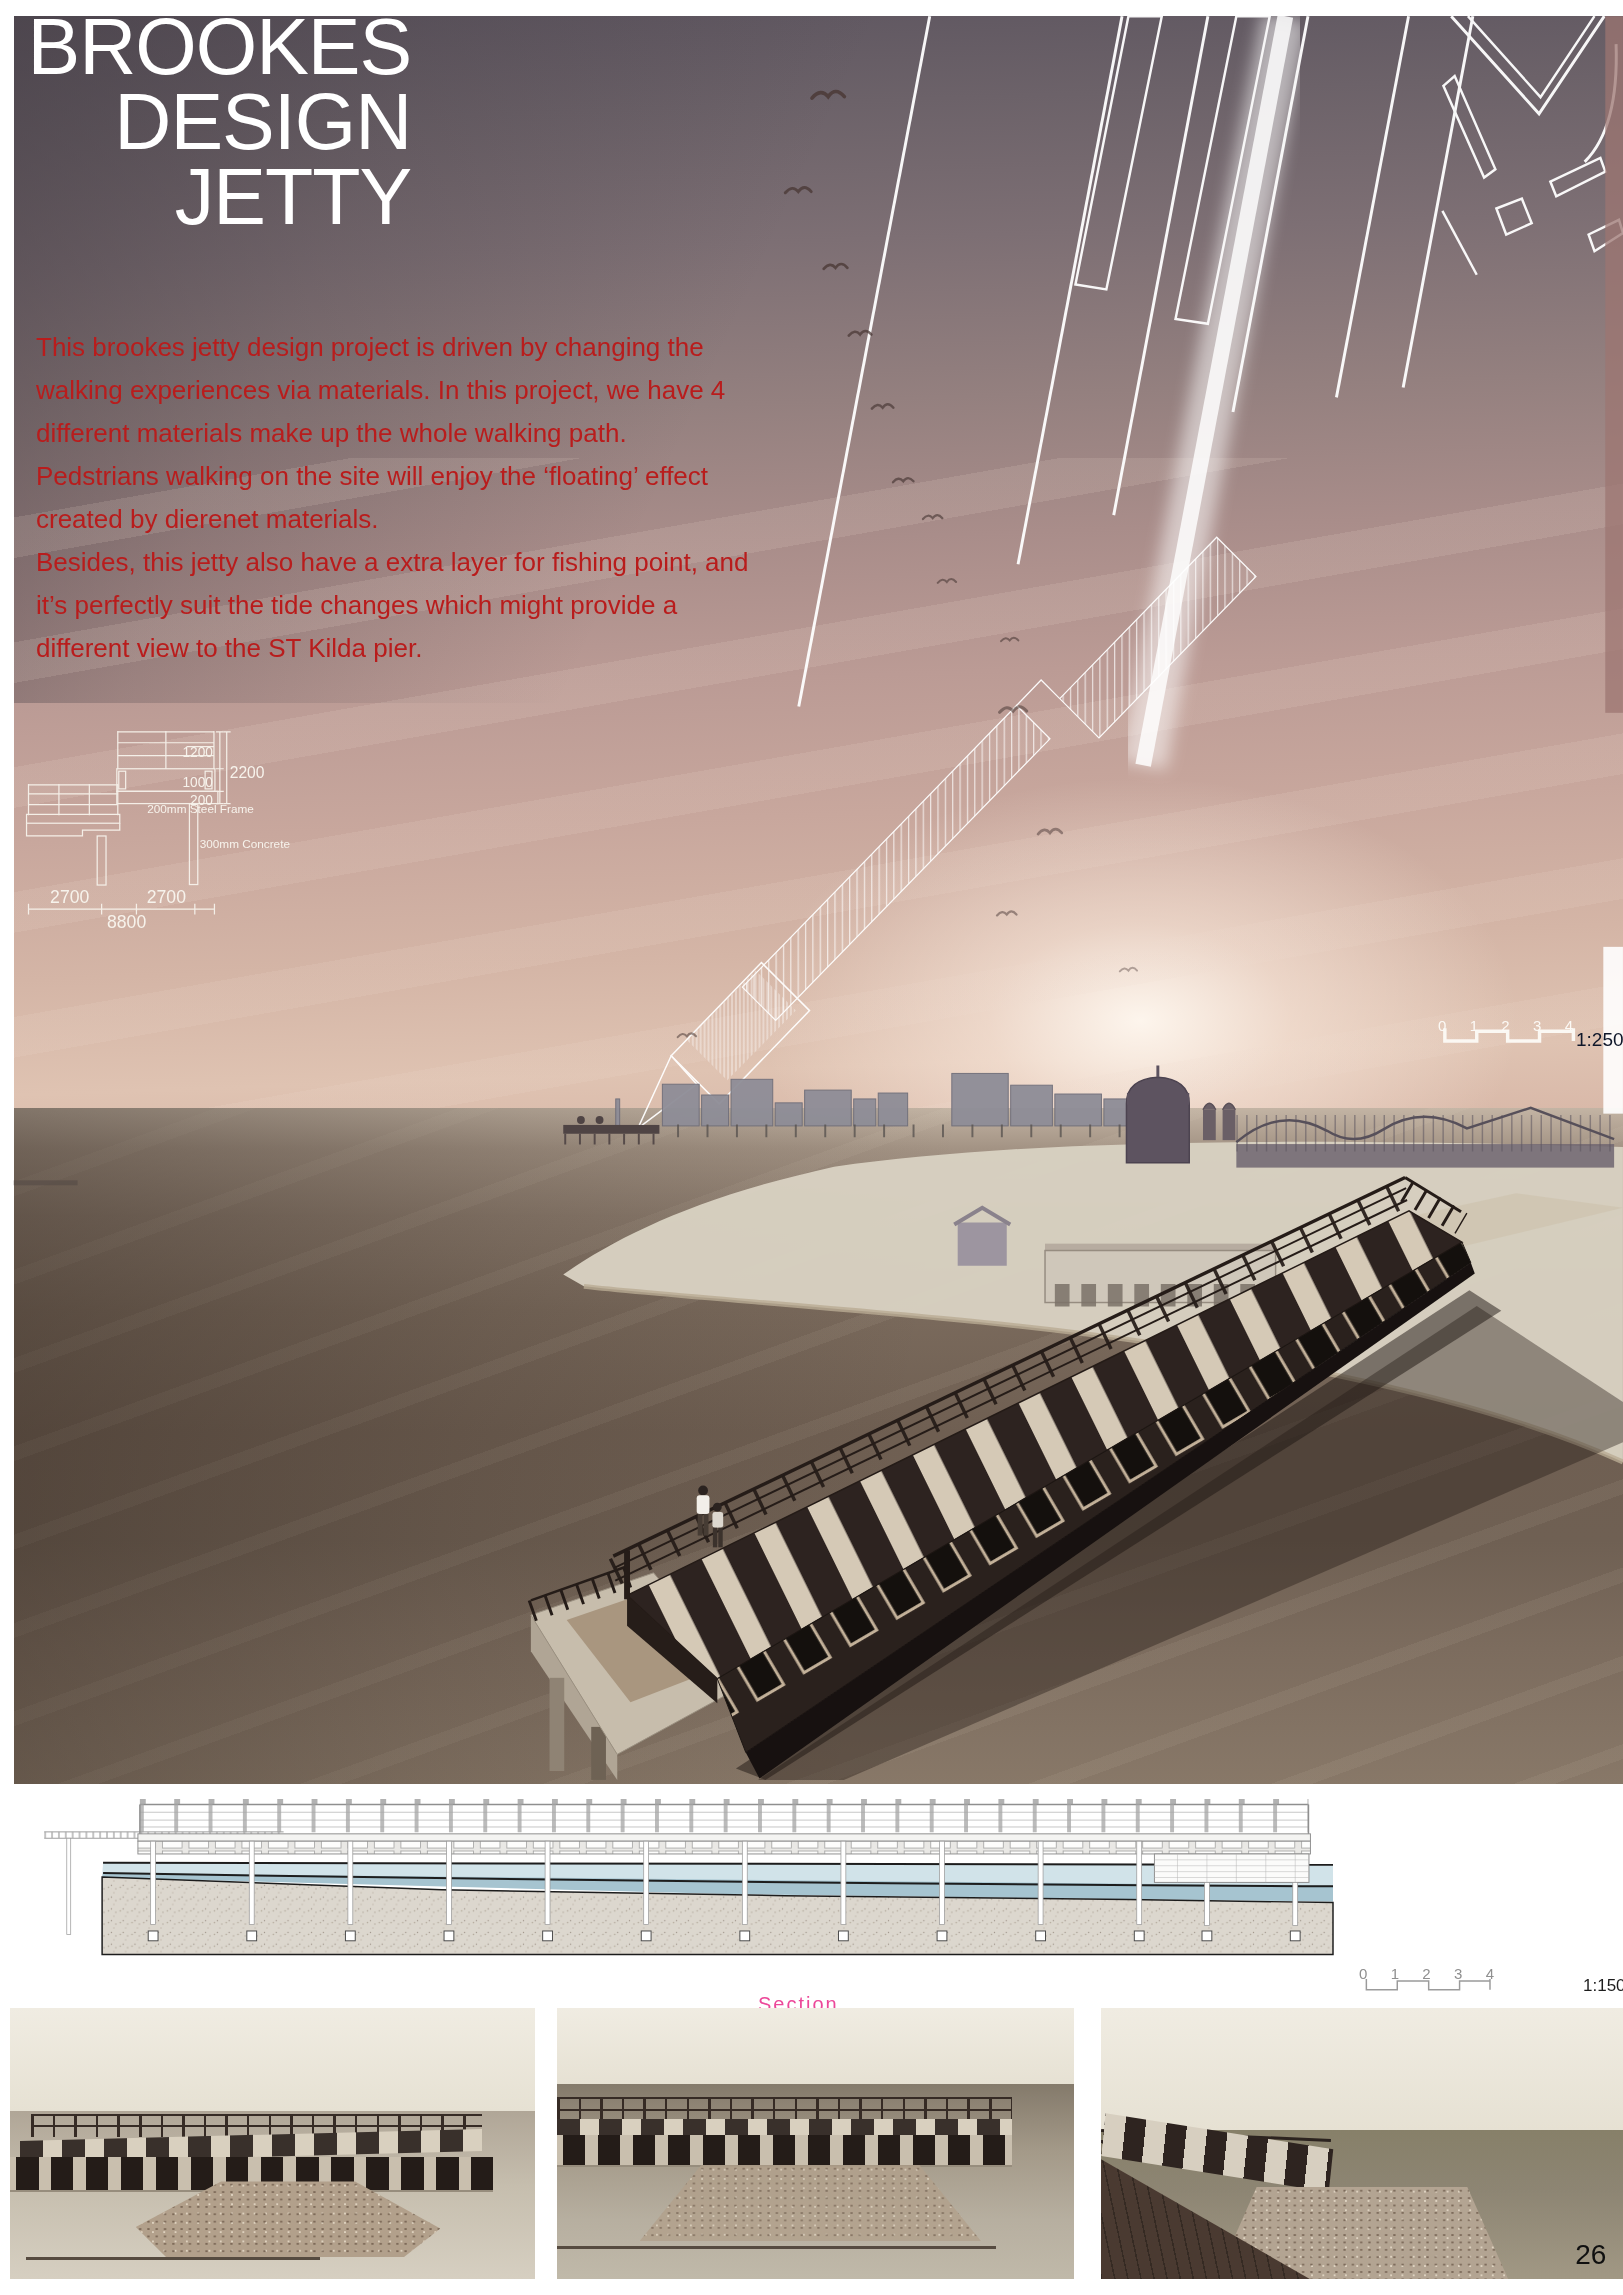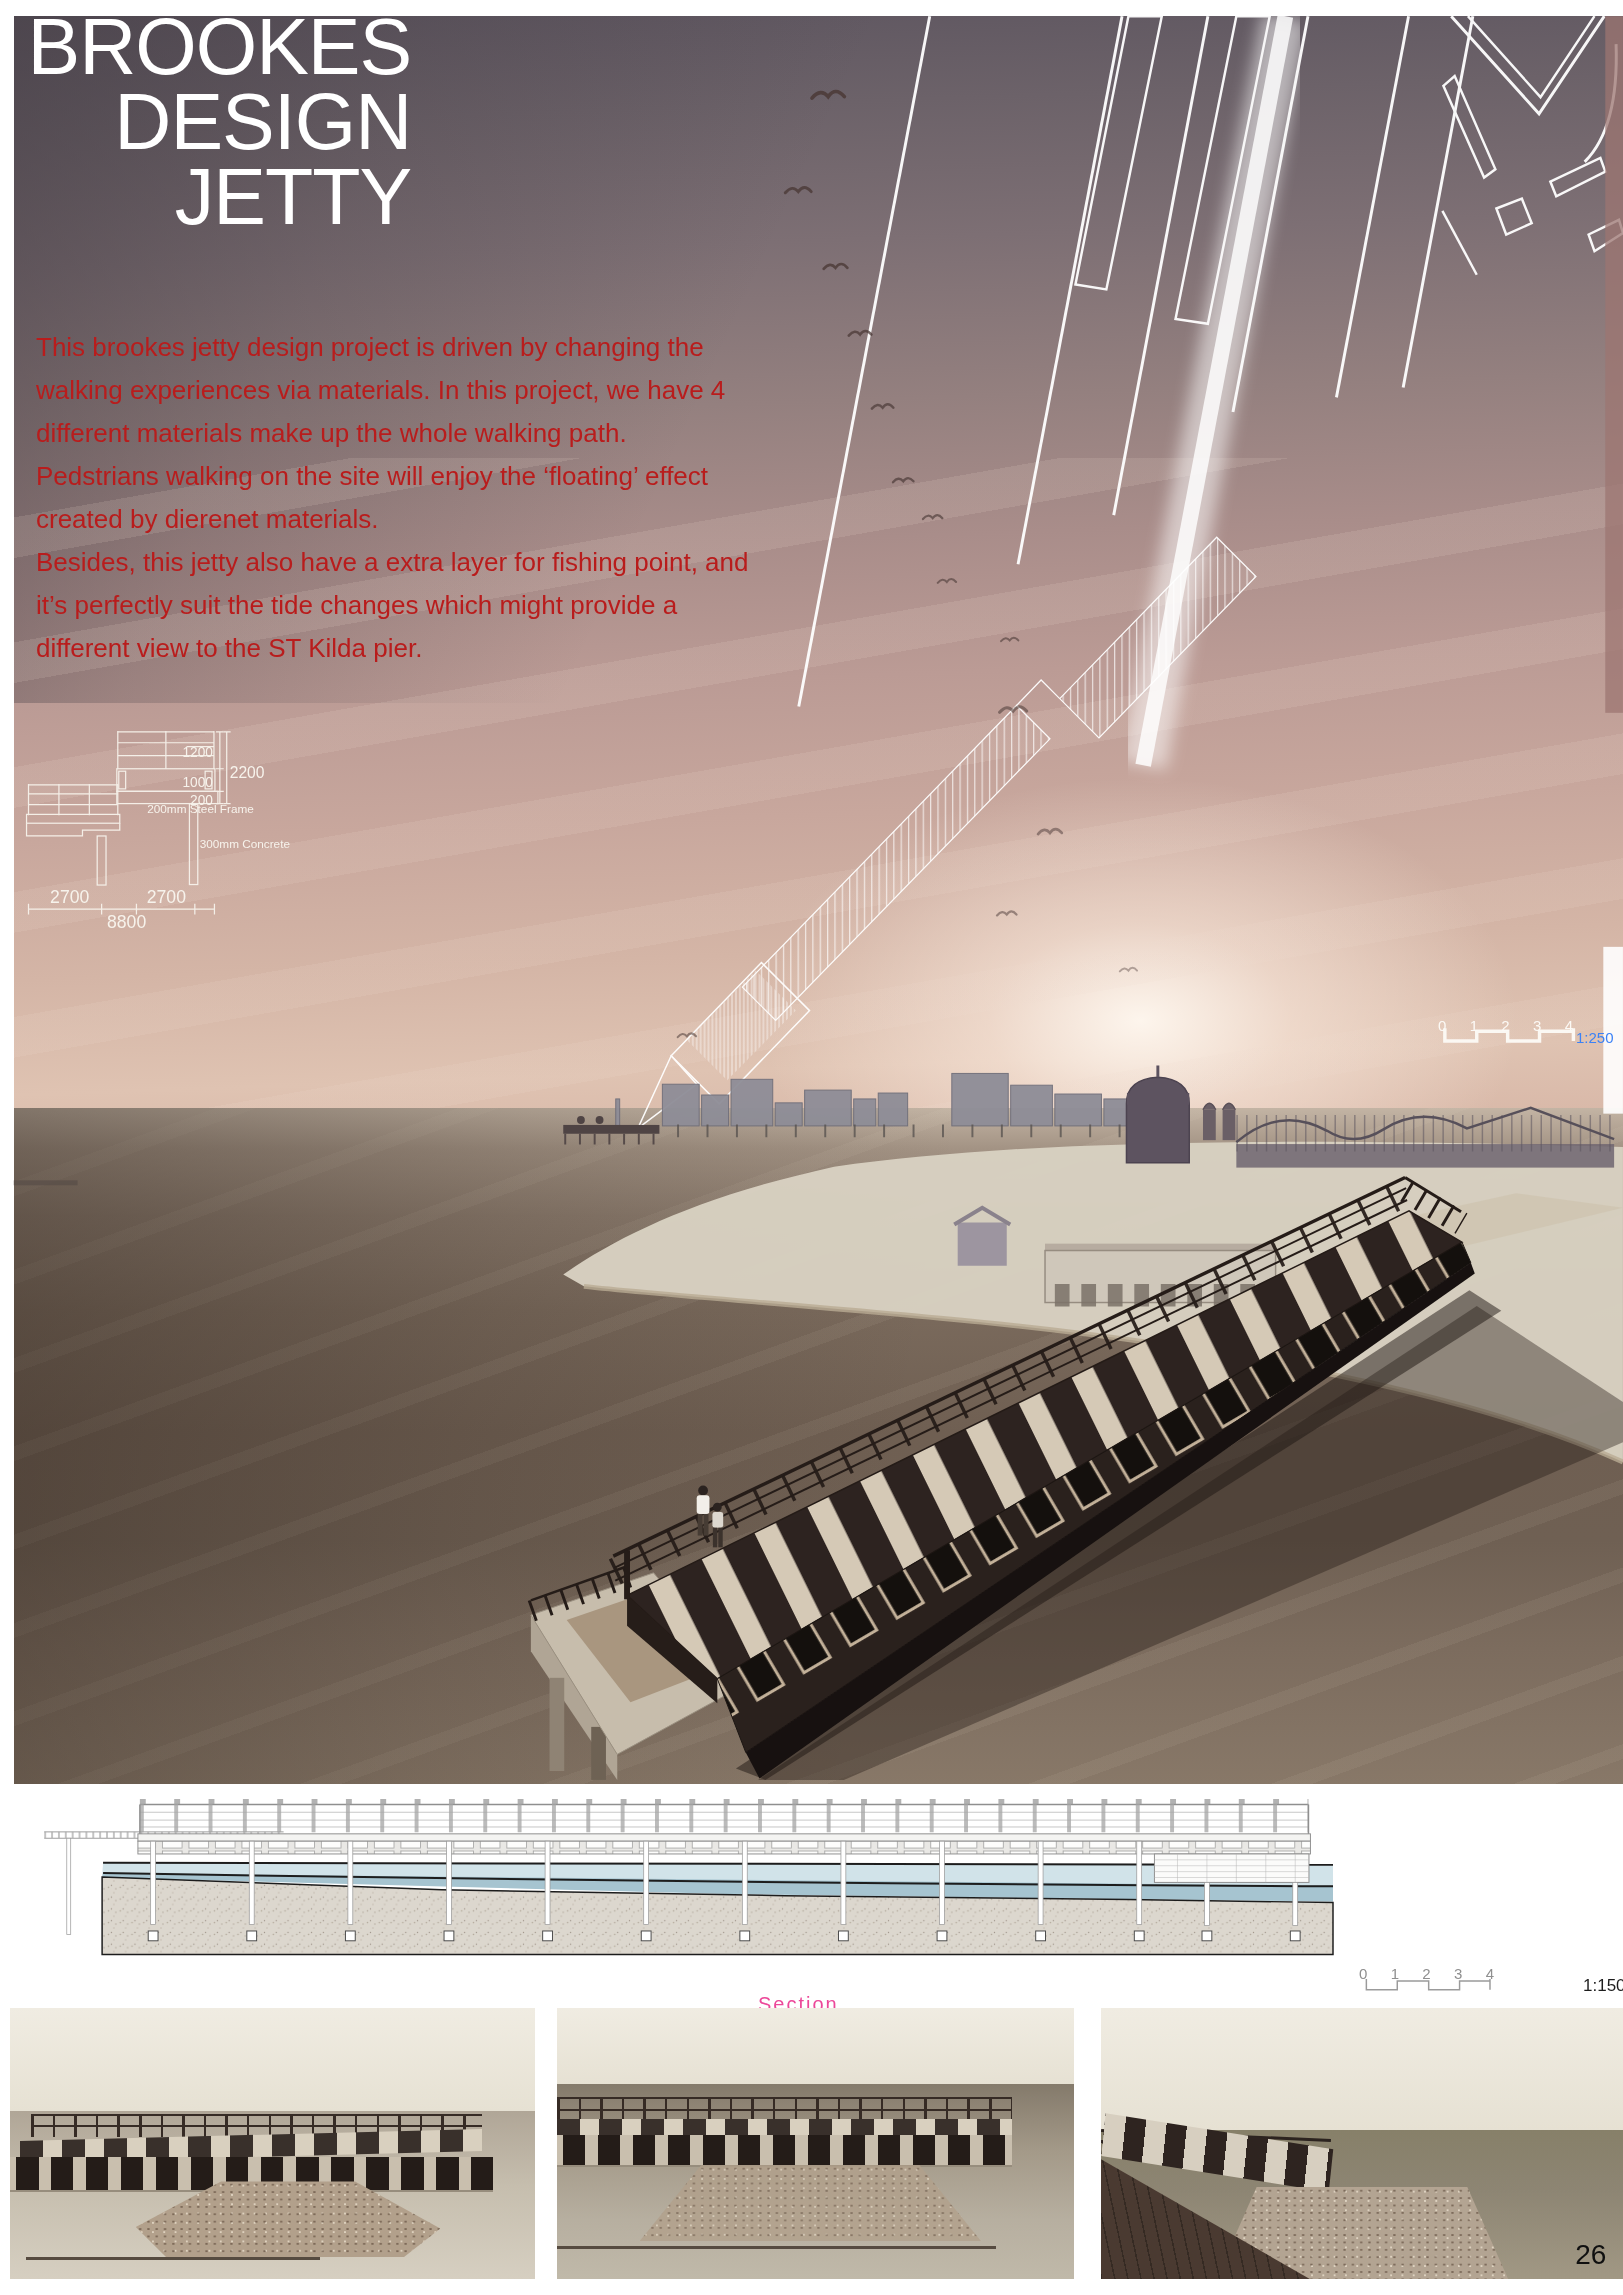--- a/index.html
+++ b/index.html
@@ -23,21 +23,21 @@
   
   #art{position:absolute;left:0;top:0;width:1623px;height:2295px;pointer-events:none;}
   svg text{font-family:"Liberation Sans", sans-serif;}
   
   .title{position:absolute;left:27.5px;top:8.8px;color:#ffffff;font-size:79px;line-height:75px;
          font-weight:400;letter-spacing:-1px;text-align:right;}
   .intro{position:absolute;left:36px;top:326px;width:716px;color:#b91c1c;font-size:26px;
          line-height:43px;white-space:pre-line;font-weight:400;}
   .ticks{position:absolute;display:flex;justify-content:space-between;}
   #plan-ticks{left:1438px;top:1017px;width:135px;color:#fcfaf6;font-size:15px;}
-  #plan-ratio{position:absolute;left:1576px;top:1029px;color:#3b82f6;font-size:15px;}
+  #plan-ratio{position:absolute;left:1576px;top:1029px;color:#0f172a;font-size:19px;}
   #model-ticks{left:1359px;top:1965px;width:135px;color:#8f8f8f;font-size:15px;}
   #model-ratio{position:absolute;left:1583px;top:1976px;color:#1d1d1d;font-size:17px;}
   #section-caption{position:absolute;left:758px;top:1965px;color:#ec4899;font-size:20px;letter-spacing:2px;margin-top:28px;}
   
   .photo{position:absolute;top:2008px;height:271px;overflow:hidden;background:#c4b5fd;}
   #photo1{left:9.8px;width:525px;}
   #photo2{left:557px;width:517px;}
   #photo3{left:1101px;width:522px;}
   .p-sky{position:absolute;left:0;top:0;width:100%;background:linear-gradient(#f0ece2,#e6e1d3);}
   .p-sea{position:absolute;left:0;width:100%;bottom:0;}

